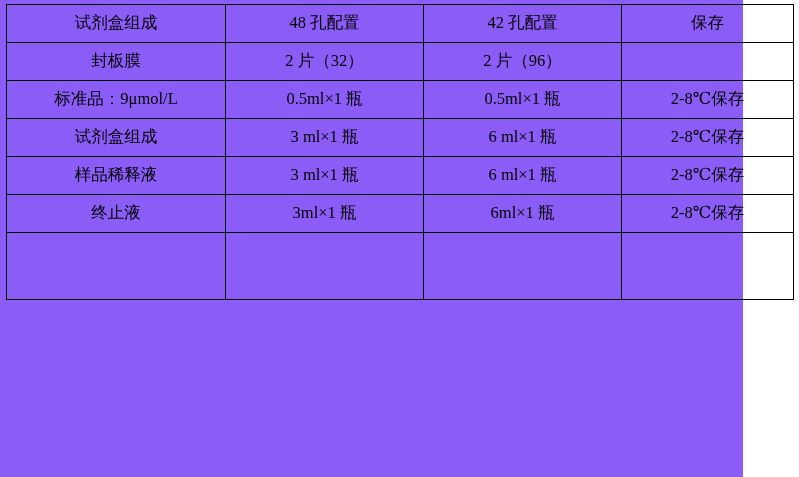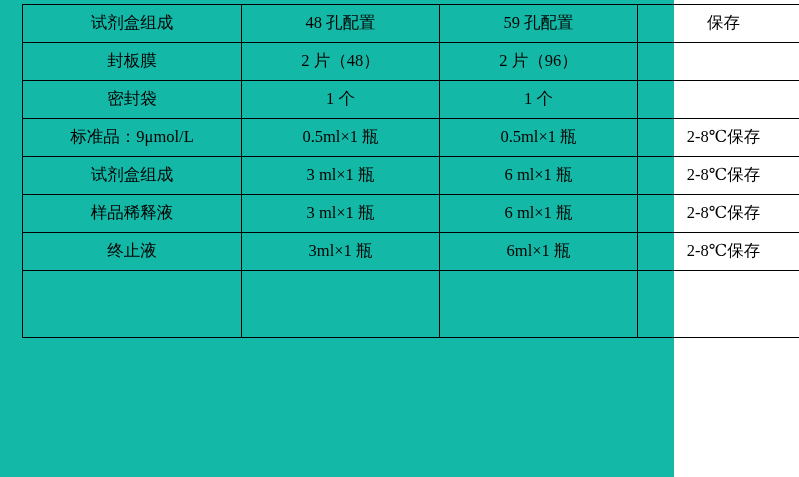--- a/index.html
+++ b/index.html
@@ -8,26 +8,26 @@
     background: #ffffff;
   }
   body {
     width: 799px;
     height: 477px;
     font-family: "Liberation Serif", "DejaVu Serif", serif;
     color: #000000;
     overflow: hidden;
   }
   .sheet {
-    width: 674px;
+    width: 743px;
     height: 477px;
     position: relative;
-    background: #14b8a6;
+    background: #8b5cf6;
     box-sizing: border-box;
-    padding: 4px 6px 4px 22px;
+    padding: 4px 6px 4px 6px;
   }
   table.kit-table {
     border-collapse: collapse;
     width: 787px;
     table-layout: fixed;
     margin: 0;
   }
   table.kit-table td {
     border: 1px solid #000000;
     text-align: center;
@@ -65,57 +65,43 @@
     </colgroup>
     <tbody>
       <tr class="r-head">
         <td>
             <span class="cell-text">试剂盒组成</span>
           </td>
         <td>
             <span class="cell-text">48 孔配置</span>
           </td>
         <td>
-            <span class="cell-text">59 孔配置</span>
+            <span class="cell-text">42 孔配置</span>
           </td>
         <td>
             <span class="cell-text">保存</span>
           </td>
       </tr>
 
 
       <tr class="r-normal">
         <td>
             <span class="cell-text">封板膜</span>
           </td>
         <td>
-            <span class="cell-text">2 片（48）</span>
+            <span class="cell-text">2 片（32）</span>
           </td>
         <td>
             <span class="cell-text">2 片（96）</span>
           </td>
         <td>
             <span class="cell-text"></span>
           </td>
       </tr>
 
-      <tr class="r-normal">
-        <td>
-            <span class="cell-text">密封袋</span>
-          </td>
-        <td>
-            <span class="cell-text">1 个</span>
-          </td>
-        <td>
-            <span class="cell-text">1 个</span>
-          </td>
-        <td>
-            <span class="cell-text"></span>
-          </td>
-      </tr>
 
 
       <tr class="r-normal">
         <td>
             <span class="cell-text">标准品：9μmol/L</span>
           </td>
         <td>
             <span class="cell-text">0.5ml×1 瓶</span>
           </td>
         <td>

